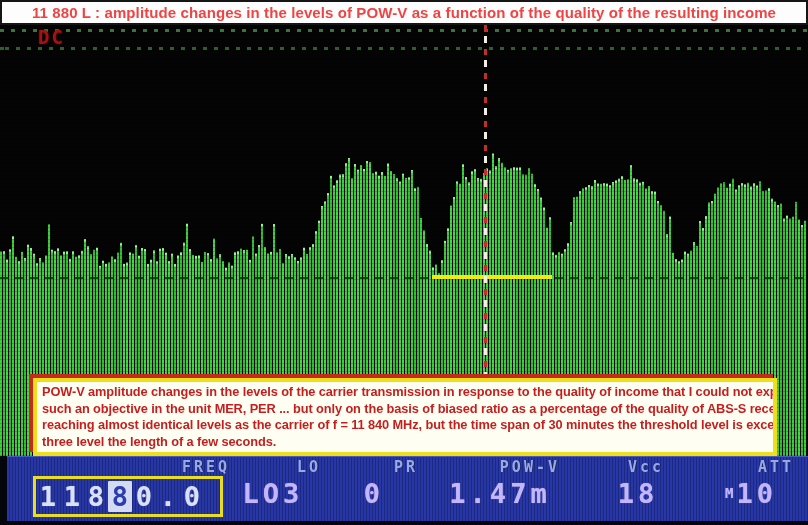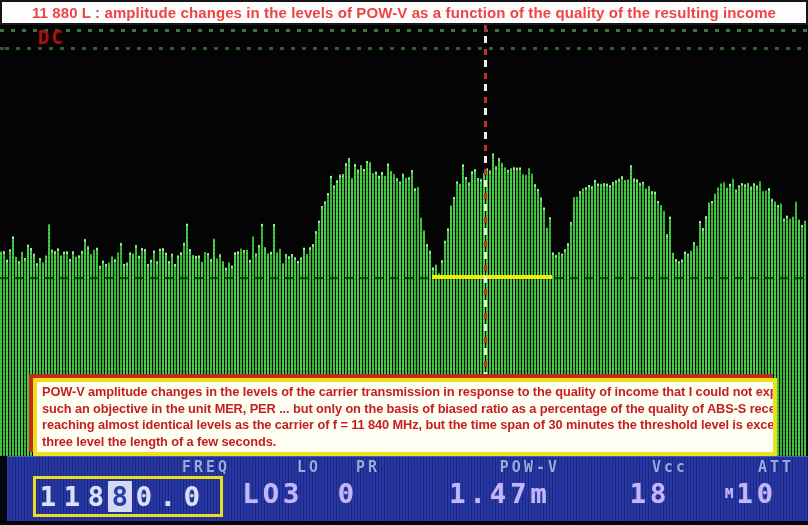--- a/index.html
+++ b/index.html
@@ -44,23 +44,23 @@
   .status-bar{position:absolute;left:0;top:456px;width:808px;height:69px;background:#2737a5;}
   .status-bar .stripes{position:absolute;inset:0;
     background:repeating-linear-gradient(90deg,rgba(8,14,58,.35) 0 1px,transparent 1px 3px);}
   .edge-left{position:absolute;left:0;top:0;width:7px;height:69px;background:#05060c;}
   .edge-bottom{position:absolute;left:0;bottom:0;width:808px;height:4px;background:#05060c;}
   .edge-top{position:absolute;left:0;top:0;width:808px;height:1px;background:#4a5ac0;}
 
   .field{position:absolute;top:0;height:69px;}
   .f-freq{left:26px;width:204px;}
   .f-lo{left:225px;width:96px;}
-  .f-pr{left:316px;width:64px;}
+  .f-pr{left:330px;width:88px;}
   .f-powv{left:440px;width:120px;}
-  .f-vcc{left:612px;width:76px;}
+  .f-vcc{left:612px;width:52px;}
   .f-att{left:708px;width:86px;}
 
   .field .lbl{position:absolute;left:0;right:0;top:2px;text-align:right;
     font-family:"DejaVu Sans Mono",monospace;font-weight:bold;font-size:15px;
     color:#9aa8e0;letter-spacing:3px;text-shadow:1px 0 0 rgba(20,30,90,.6);}
   .field .val{position:absolute;left:0;right:0;top:22px;text-align:center;
     font-family:"DejaVu Sans Mono",monospace;font-weight:bold;font-size:27px;
     color:#c4b5fd;letter-spacing:4px;text-shadow:0 0 1px rgba(255,255,255,.45);}
 
   .freq-box{position:absolute;left:7px;top:20px;width:190px;height:41px;

